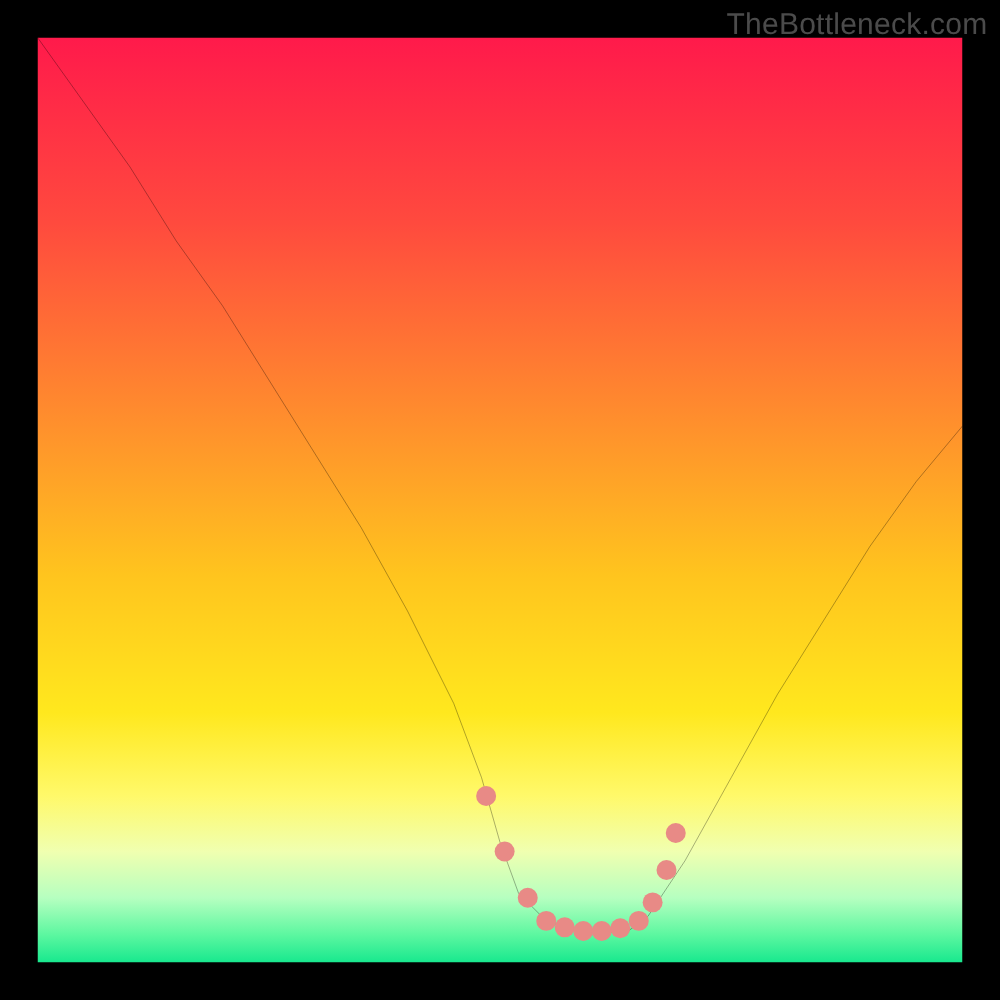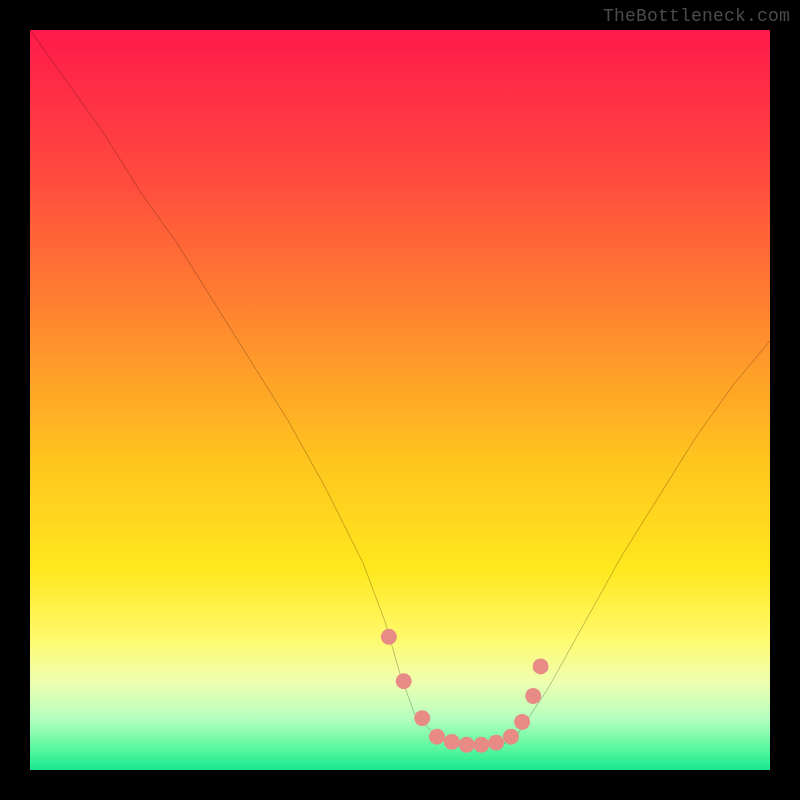--- a/index.html
+++ b/index.html
@@ -22,25 +22,24 @@
     left: 30px;
     top: 30px;
     width: 740px;
     height: 740px;
   }
   .watermark {
     position: absolute;
     top: 6px;
     right: 10px;
     color: #4b4b4b;
-    font-size: 18px;
+    font-size: 24px;
     font-weight: 500;
     letter-spacing: 0.2px;
     z-index: 5;
-    font-family: Liberation Mono, monospace;
   }
 </style>
 </head>
 <body>
 
 <div class="outer">
   <div class="watermark">TheBottleneck.com</div>
 
   <svg class="plot" viewBox="0 0 100 100" preserveAspectRatio="none">
     <defs>

